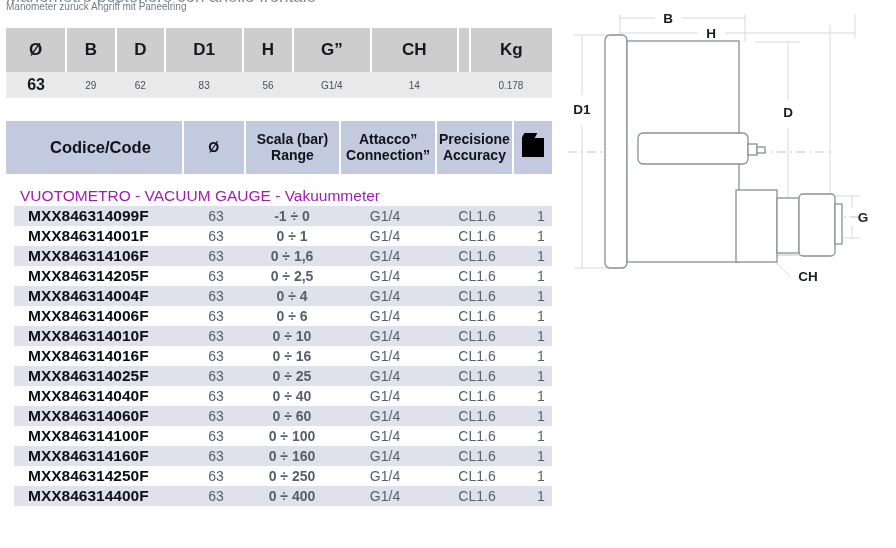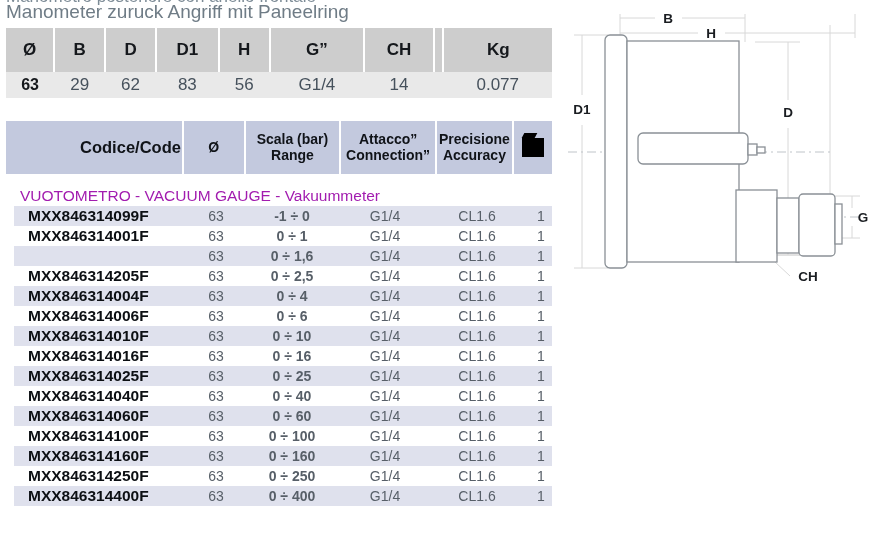--- a/index.html
+++ b/index.html
@@ -14,59 +14,59 @@
 
   
   #left { position: absolute; left: 0; top: 0; width: 560px; height: 548px; }
 
   .cut-line {
     position: absolute; left: 6px; top: -13px;
     font-size: 17px; color: #7c8b96; white-space: nowrap;
   }
   .subtitle {
     position: absolute; left: 6px; top: 1px;
-    font-size: 19px; color: #6f7c86; white-space: nowrap;
+    font-size: 10px; color: #6f7c86; white-space: nowrap;
   }
 
   
   .dim-table {
     position: absolute; left: 6px; top: 28px;
     width: 546px; border-collapse: collapse;
   }
   .dim-table th {
     background: #cdcdcd;
     border-right: 2px solid #ffffff;
     height: 44px;
     font-size: 17px; font-weight: bold; color: #15181c;
     text-align: center; vertical-align: middle;
   }
   .dim-table th:last-child { border-right: none; }
   .dim-table td {
     background: #e9e9e9;
     height: 26px;
-    font-size: 17px; color: #46515c;
+    font-size: 10px; color: #46515c;
     text-align: center; vertical-align: middle;
   }
   .dim-table td.first { font-size: 16px; font-weight: bold; color:#15181c; }
 
   
   .code-head {
     position: absolute; left: 6px; top: 121px;
     width: 546px; border-collapse: collapse;
   }
   .code-head th {
     background: #c3c9de;
     border-right: 2px solid #ffffff;
     height: 53px;
     font-size: 14px; font-weight: bold; color: #101318;
     text-align: center; vertical-align: middle;
     line-height: 1.12;
   }
   .code-head th:last-child { border-right: none; }
-  .code-head th.lbl { text-align: right; padding-left: 14px; font-size: 16.5px; }
+  .code-head th.lbl { text-align: center; padding-left: 14px; font-size: 16.5px; }
   .box-icon {
     display:inline-block; width: 22px; height: 19px;
     background: #000; position: relative; top: 2px;
   }
   .box-icon::before{
     content:""; position:absolute; left:1px; top:-5px;
     width: 13px; height: 5px; background:#000;
     transform: skewX(-28deg);
   }
 
@@ -128,21 +128,21 @@
       <tbody>
         <tr>
           <td class="first">63</td>
           <td>29</td>
           <td>62</td>
           <td>83</td>
           <td>56</td>
           <td>G1/4</td>
           <td>14</td>
           <td></td>
-          <td>0.077</td>
+          <td>0.178</td>
         </tr>
       </tbody>
     </table>
 
     <table class="code-head">
       <thead>
         <tr>
           <th class="lbl" style="width:172px">Codice/Code</th>
           <th style="width:60px">Ø</th>
           <th style="width:93px">
@@ -176,20 +176,21 @@
         </div>
         <div class="row">
           <span class="code">MXX846314001F</span>
           <span class="c c1">63</span>
           <span class="c c2">0 ÷ 1</span>
           <span class="c c3">G1/4</span>
           <span class="c c4">CL1.6</span>
           <span class="c c5">1</span>
         </div>
         <div class="row alt">
+          <span class="code">MXX846314106F</span>
           <span class="c c1">63</span>
           <span class="c c2">0 ÷ 1,6</span>
           <span class="c c3">G1/4</span>
           <span class="c c4">CL1.6</span>
           <span class="c c5">1</span>
         </div>
         <div class="row">
           <span class="code">MXX846314205F</span>
           <span class="c c1">63</span>
           <span class="c c2">0 ÷ 2,5</span>

